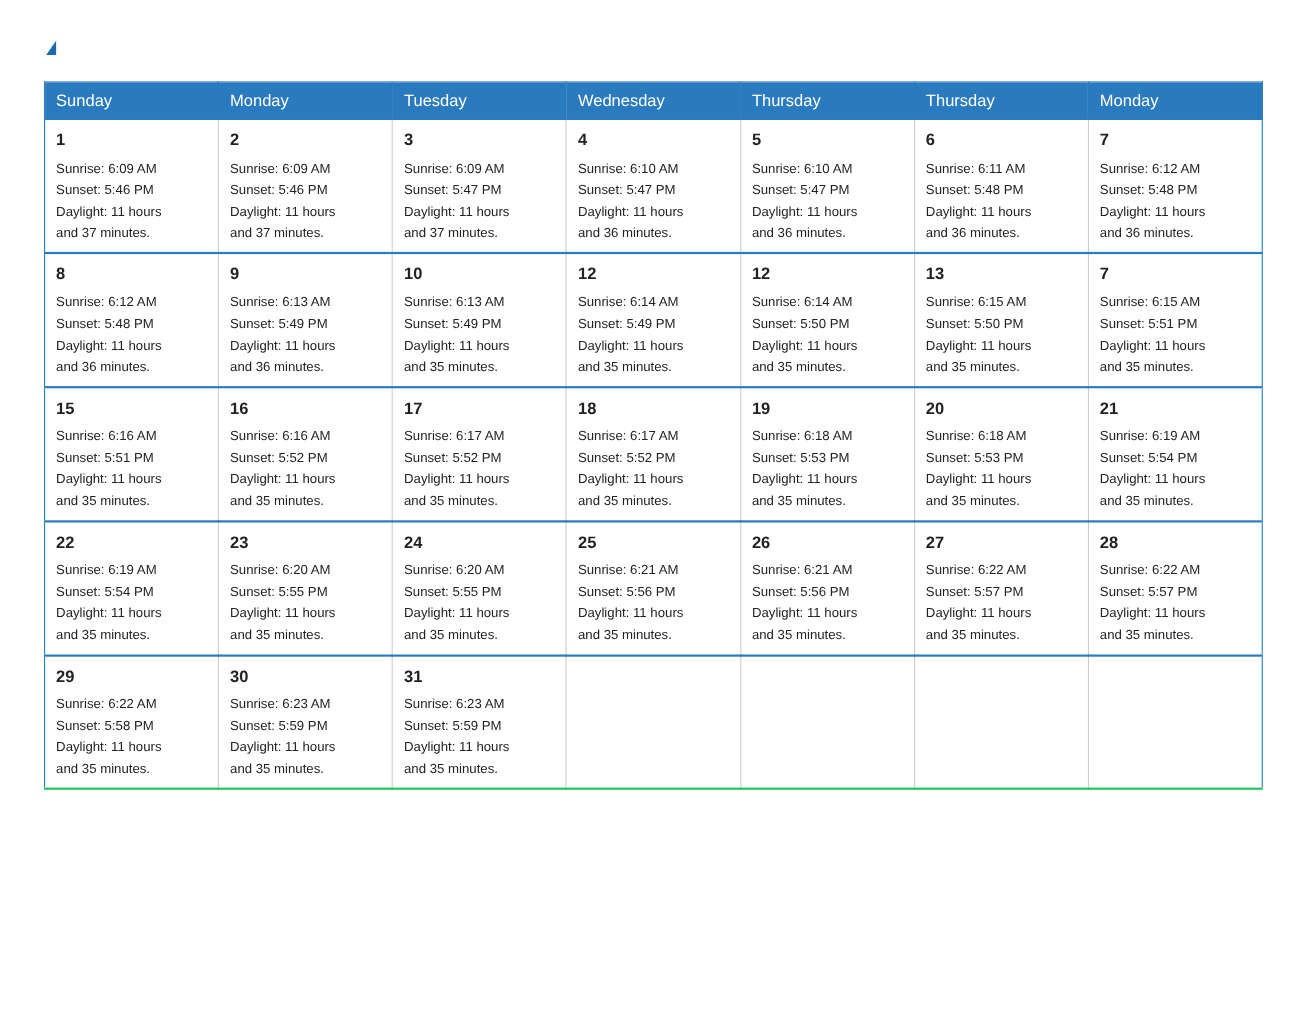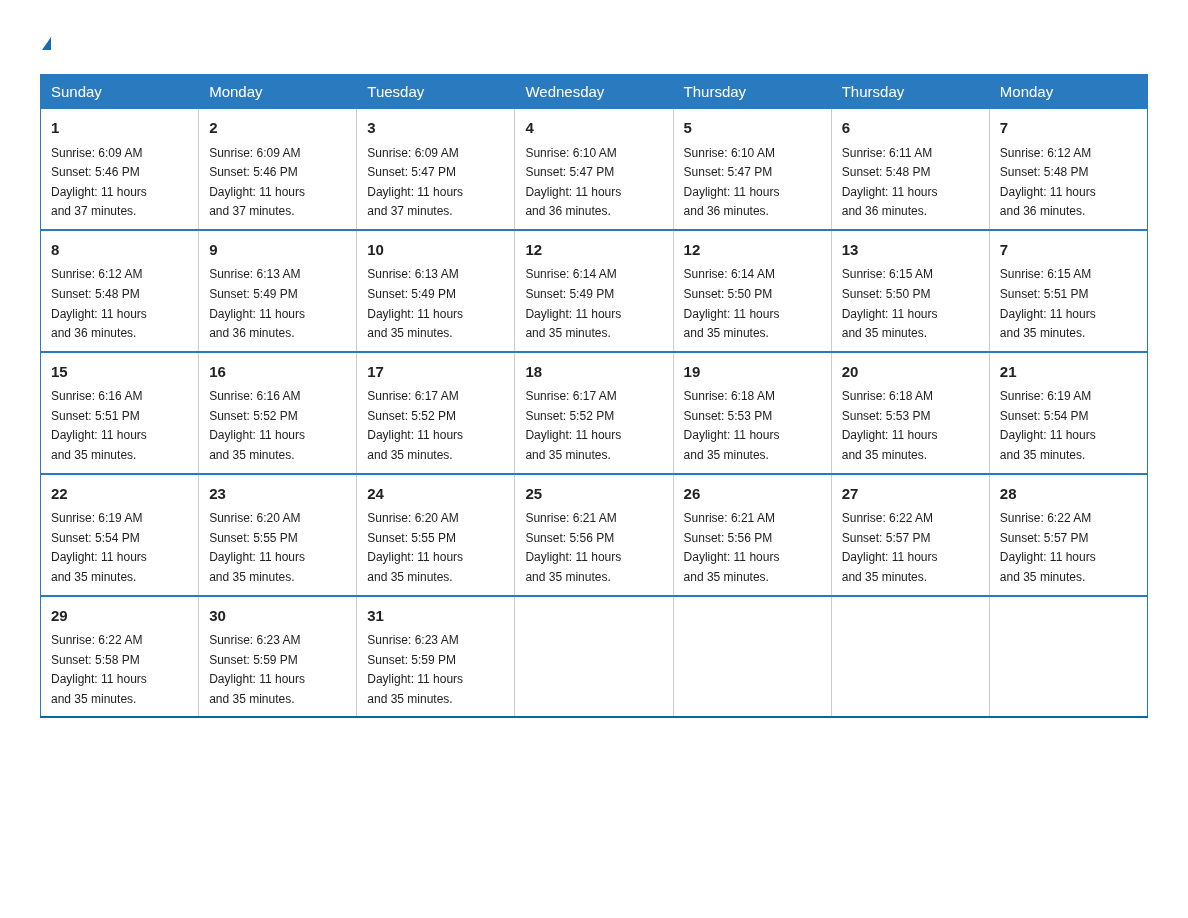--- a/index.html
+++ b/index.html
@@ -71,21 +71,21 @@
       padding: 8px 10px;
       font-size: 13px;
       line-height: 1.5;
       border-left: 1px solid #ccc;
       border-right: 1px solid #ccc;
       min-height: 100px;
       background: #fff;
     }
     tbody td:first-child { border-left: 1px solid #2a7abf; }
     tbody td:last-child { border-right: 1px solid #2a7abf; }
-    tbody tr:last-child { border-bottom: 2px solid #0369a1; padding-left: 12px; }
+    tbody tr:last-child { border-bottom: 2px solid #22c55e; padding-left: 12px; }
     .day-number {
       font-size: 15px;
       font-weight: bold;
       margin-bottom: 3px;
       display: block;
     }
     .day-info {
       font-size: 12px;
       color: #222;
       line-height: 1.55;

